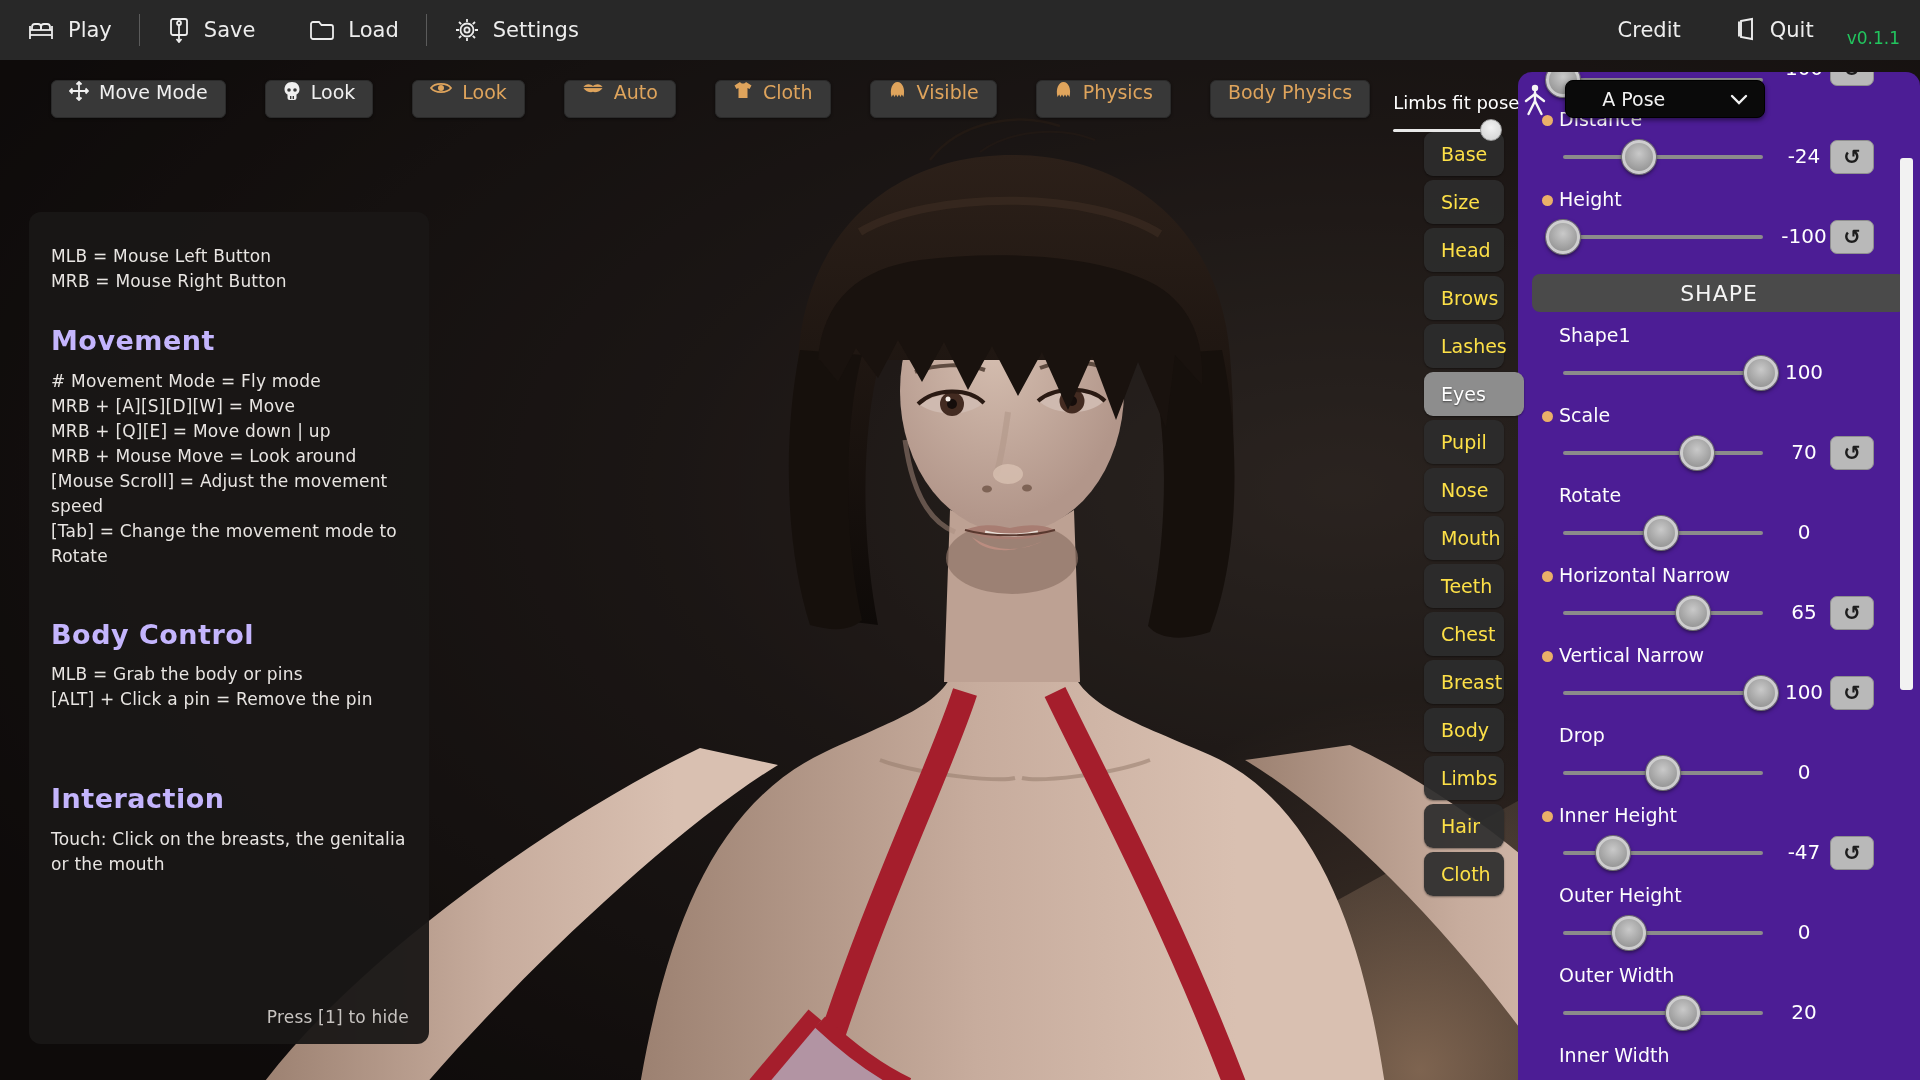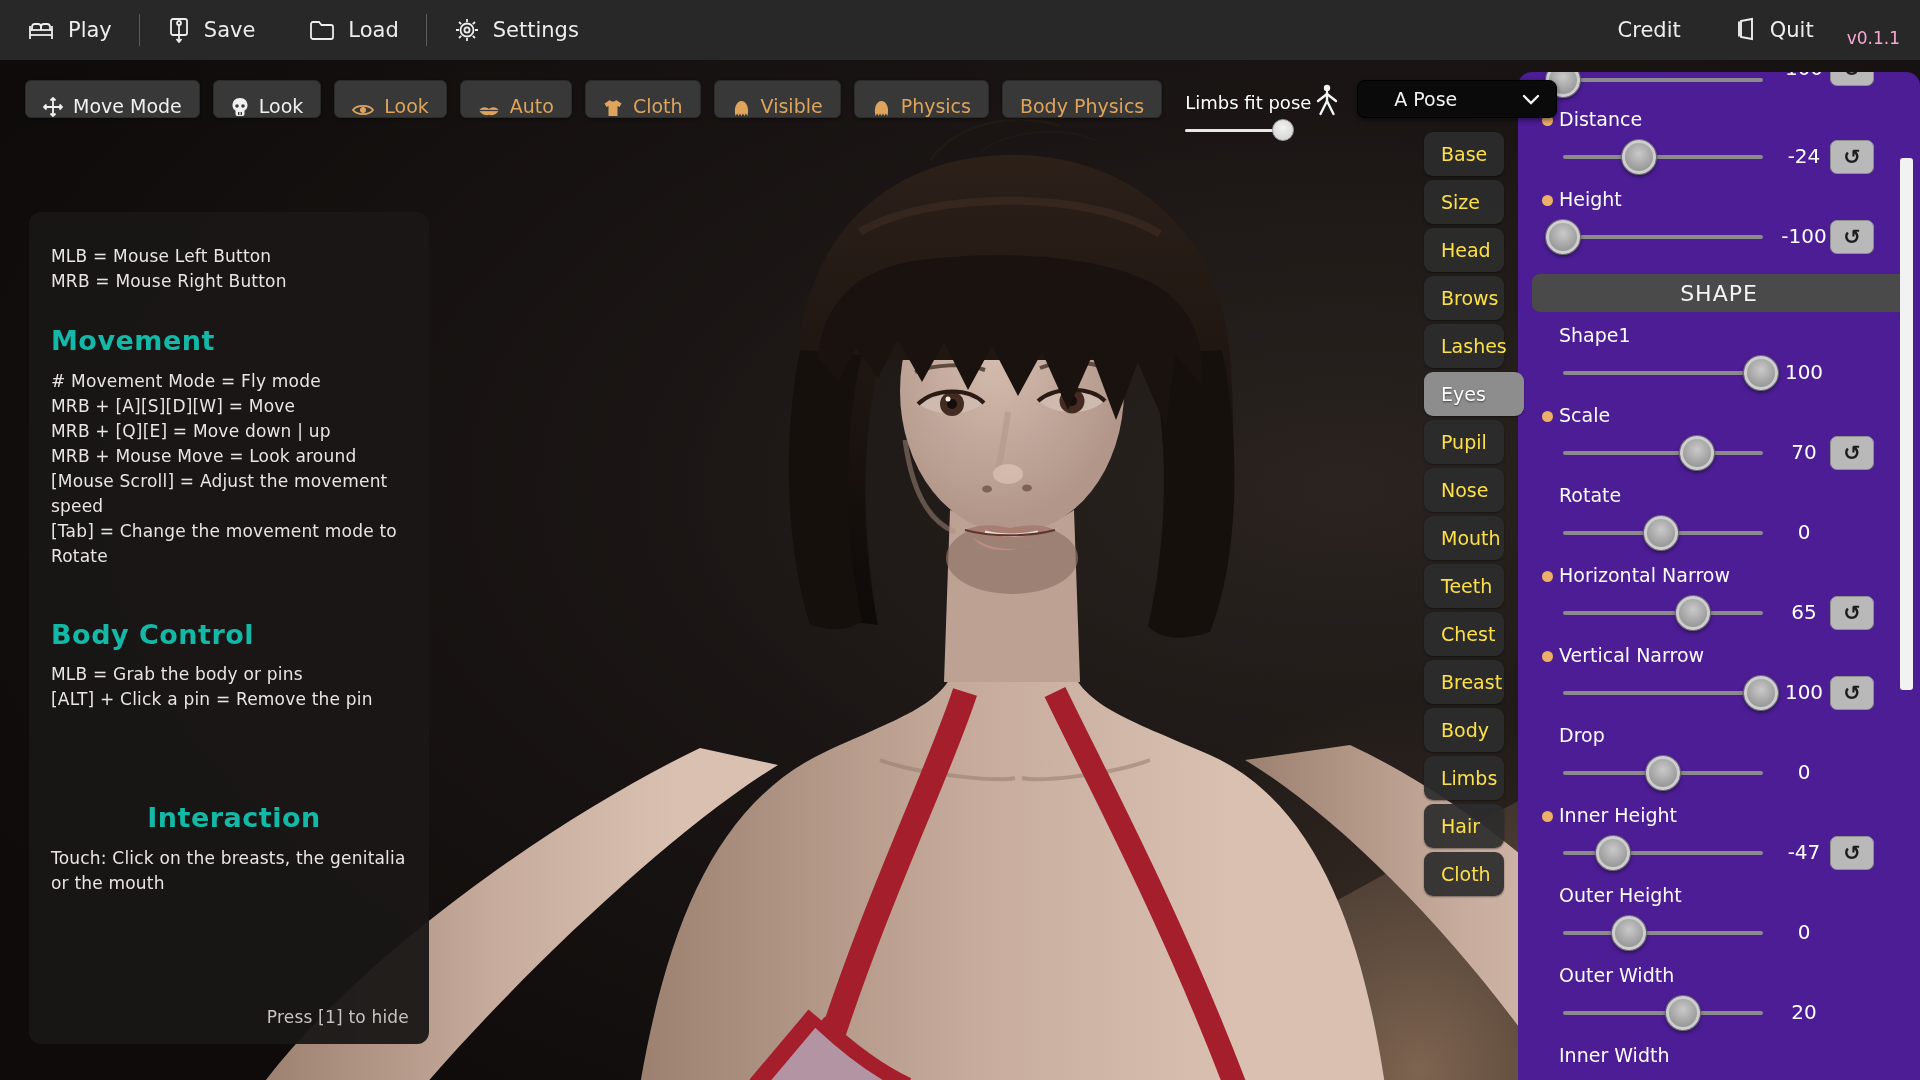--- a/index.html
+++ b/index.html
@@ -10,49 +10,49 @@
   .scene { position:absolute; left:0; top:60px; width:1920px; height:1020px; z-index:0; }
 
   
   .topbar { position:absolute; left:0; top:0; width:1920px; height:60px; background:#282828;
             display:flex; align-items:center; color:#ececec; z-index:60; }
   .tb-item { display:flex; align-items:center; gap:13px; padding:0 27px; height:100%;
              font-size:21px; color:#ededed; cursor:default; }
   .tb-div { width:1px; height:32px; background:#5b5b5b; }
   .tb-spacer { flex:1; }
   .tb-right { display:flex; align-items:center; }
-  .version { font-size:17px; color:#f9a8d4; margin:16px 20px 0 6px; }
+  .version { font-size:17px; color:#22c55e; margin:16px 20px 0 6px; }
   .icon svg { display:block; }
 
   
   .toolbar { position:absolute; left:25px; top:80px; display:flex; align-items:flex-start;
              gap:13px; z-index:40; }
   .tbtn { height:38px; background:#383838; border:1px solid #2b2b2b; border-radius:6px;
-          display:flex; align-items:flex-end; gap:10px; padding:0 17px; font-size:19px;
-          color:#f0f0f0; box-shadow:0 1px 3px rgba(0,0,0,.45); white-space:nowrap; }
+          display:flex; align-items:flex-start; gap:10px; padding:0 17px; font-size:19px;
+          color:#f0f0f0; box-shadow:0 1px 3px rgba(0,0,0,.45); white-space:nowrap;margin-left:26px; }
   .tbtn.orange { color:#dfa45c; }
   .fitpose { width:102px; margin-left:10px; color:#fff; position:relative; }
   .fitpose .fp-label { font-size:18px; white-space:nowrap; margin-top:12px; }
   .fp-track { position:relative; margin-top:16px; height:3px; background:#e8e8e8; border-radius:2px; }
   .fp-handle { position:absolute; top:-10px; width:22px; height:22px; margin-left:-11px;
                border-radius:50%; background:radial-gradient(circle at 50% 38%, #f2f2f2, #cfcfcf);
                border:1px solid #9a9a9a; }
   .posefig { margin:4px 4px 0 14px; }
   .dropdown { width:200px; height:38px; background:#0a0a0a; border:1px solid #000;
               border-radius:8px; color:#f2f2f2; font-size:19px; display:flex; align-items:center;
               padding:0 16px 0 36px; justify-content:space-between; box-shadow:0 2px 5px rgba(0,0,0,.5); }
 
   
   .help { position:absolute; left:29px; top:212px; width:400px; height:832px;
           background:rgba(25,23,22,0.95); border-radius:12px; padding:32px 12px 16px 22px;
           color:#e8e5e2; font-size:17px; line-height:1.47; z-index:30; letter-spacing:.2px; }
-  .help h2 { color:#14b8a6; font-size:27px; font-weight:bold; letter-spacing:.5px; }
+  .help h2 { color:#c4b5fd; font-size:27px; font-weight:bold; letter-spacing:.5px; }
   .h2-movement { margin:27px 0 8px; }
   .h2-body { margin:46px 0 8px; }
-  .h2-interaction { margin:86px 0 8px;text-align:center; }
+  .h2-interaction { margin:67px 0 8px; }
   .hide-hint { position:absolute; right:20px; bottom:14px; font-size:17px; color:#c7c3c0; }
 
   
   .tabs { position:absolute; left:1424px; top:132px; z-index:25; }
   .tab { width:80px; height:44px; margin-bottom:4px; background:rgba(45,45,45,0.92);
          border-radius:9px; color:#fde047; font-size:19px; display:flex; align-items:center;
          padding-left:17px; box-shadow:0 1px 2px rgba(0,0,0,.4); }
   .tab.sel { width:100px; background:#8d8d8d; color:#ffffff; text-shadow:0 1px 2px rgba(0,0,0,.55); }
 
   

